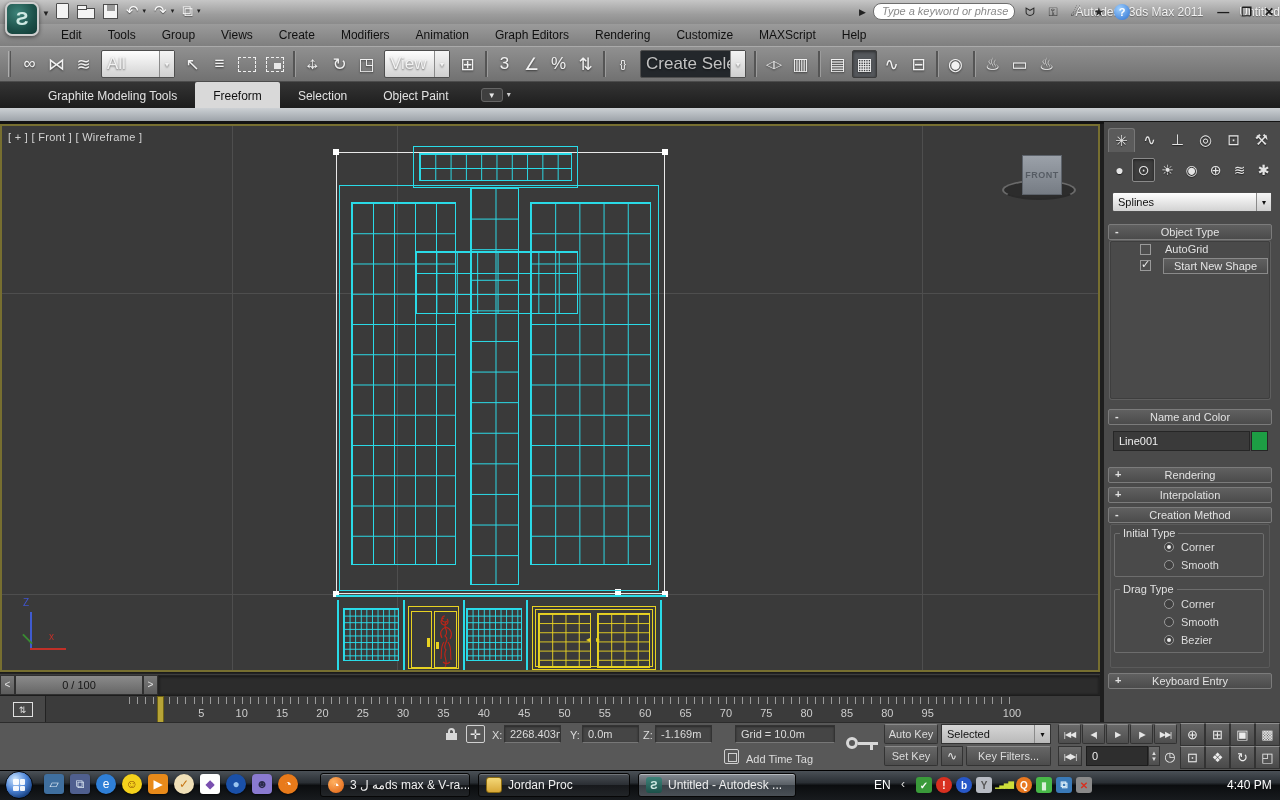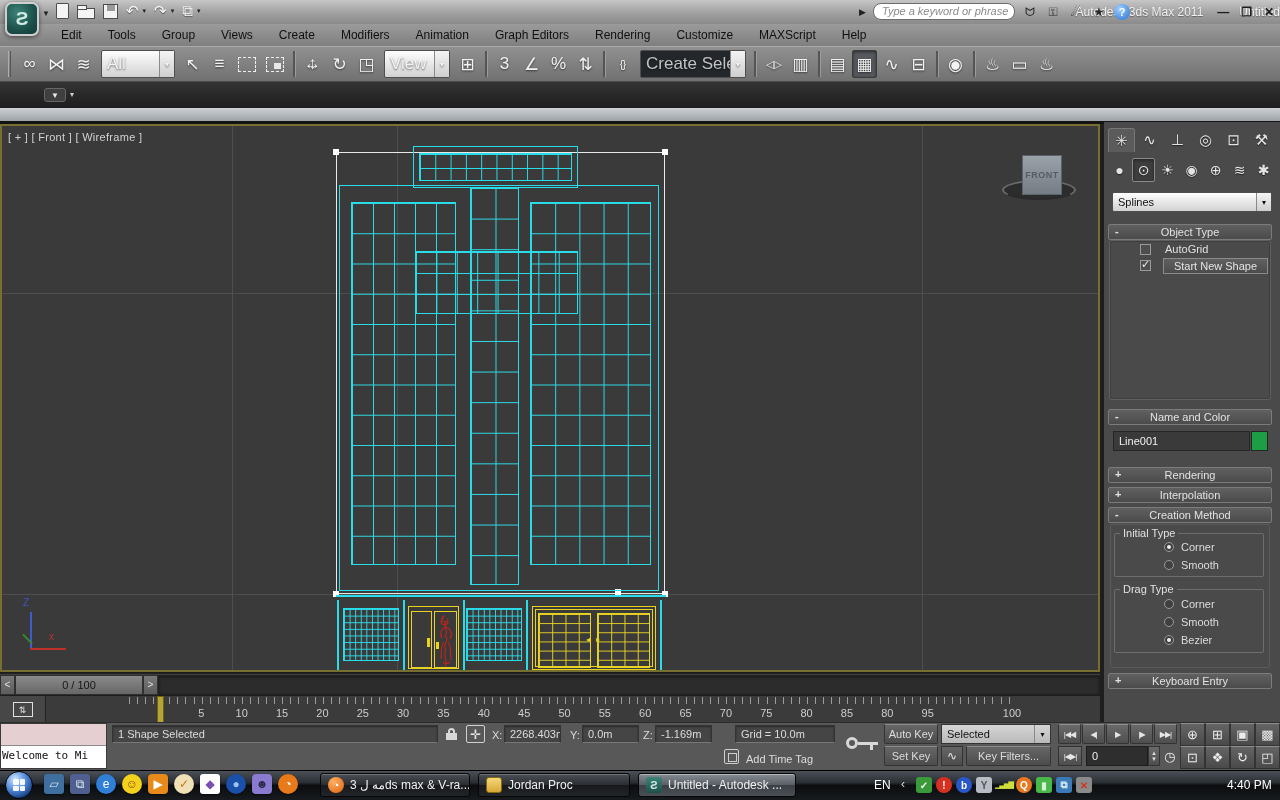--- a/index.html
+++ b/index.html
@@ -270,20 +270,26 @@
         <div class="tbi t-sep"></div>
         <div class="tbi">◉</div>
         <div class="tbi t-sep"></div>
         <div class="tbi">♨</div>
         <div class="tbi">▭</div>
         <div class="tbi">♨</div>
       </div>
     </div>
 
   <div id="ribbontabs">
+    <div style="display:flex">
+        <div class="rtab">Graphite Modeling Tools</div>
+        <div class="rtab active">Freeform</div>
+        <div class="rtab">Selection</div>
+        <div class="rtab">Object Paint</div>
+      </div>
     <div id="ribbon-min">▼</div>
     <div id="ribbon-min-arrow">▾</div>
   </div>
   <div id="ribbonstrip"></div>
   <div id="seam"></div>
 
   <div id="viewport">
     <div class="vgrid-v" style="left:230px"></div>
     <div class="vgrid-v" style="left:395px"></div>
     <div class="vgrid-v" style="left:920px"></div>
@@ -380,25 +386,20 @@
         <span class="rlabel" style="left: 806.6px;">80</span>
         <span class="rlabel" style="left: 846.95px;">85</span>
         <span class="rlabel" style="left: 887.3px;">80</span>
         <span class="rlabel" style="left: 927.65px;">95</span>
         <span class="rlabel" style="left: 968px; margin-left: 44px;">100</span>
       </div>
     <div id="frame-marker"></div>
   </div>
 
   <div id="statusbar"></div>
-  <div id="listener">
-    <div id="listener-top"></div>
-    <div id="listener-bottom">Welcome to Mi</div>
-  </div>
-  <div class="sfield" style="left:112px;top:725px;width:326px">1 Shape Selected</div>
   <div id="lock-icon">
       <span class="shackle"></span>
       <span class="body"></span>
     </div>
   <div id="xyz-icon">✛</div>
   <span class="slabel" style="left:492px;top:729px">X:</span>
   <div class="sfield" style="left:504px;top:725px;width:57px">2268.403m</div>
   <span class="slabel" style="left:570px;top:729px">Y:</span>
   <div class="sfield" style="left:582px;top:725px;width:57px">0.0m</div>
   <span class="slabel" style="left:643px;top:729px">Z:</span>

